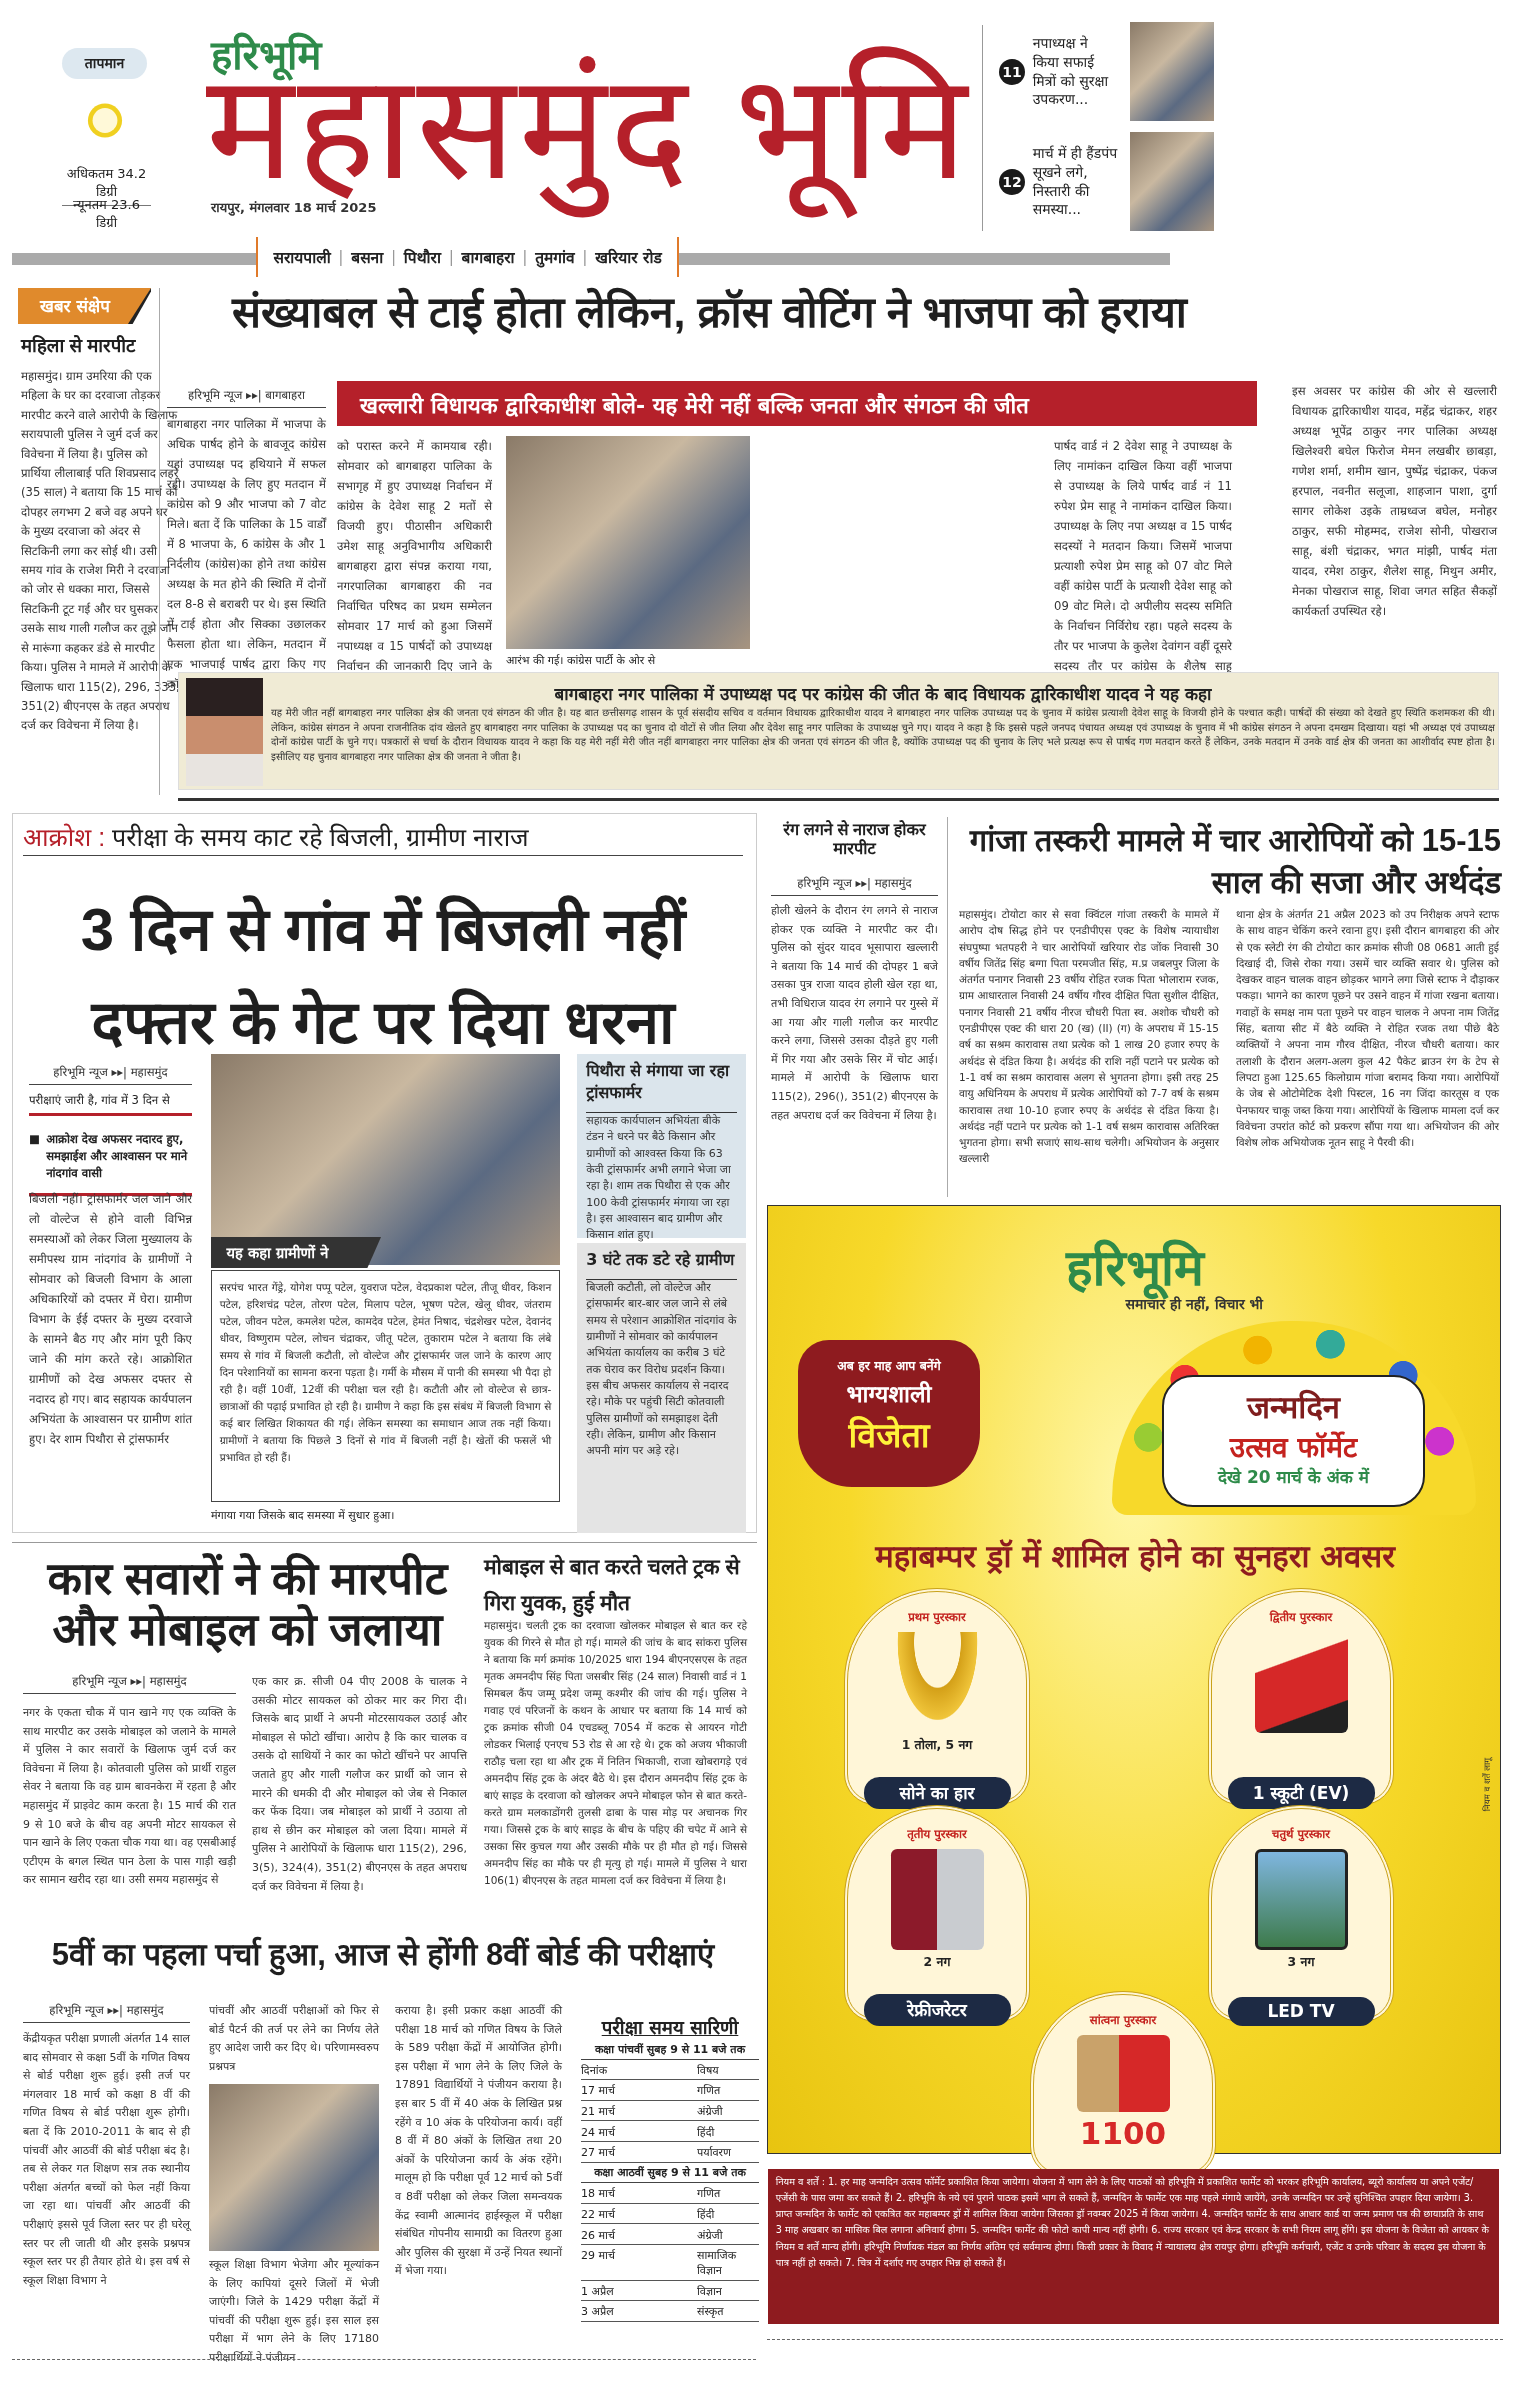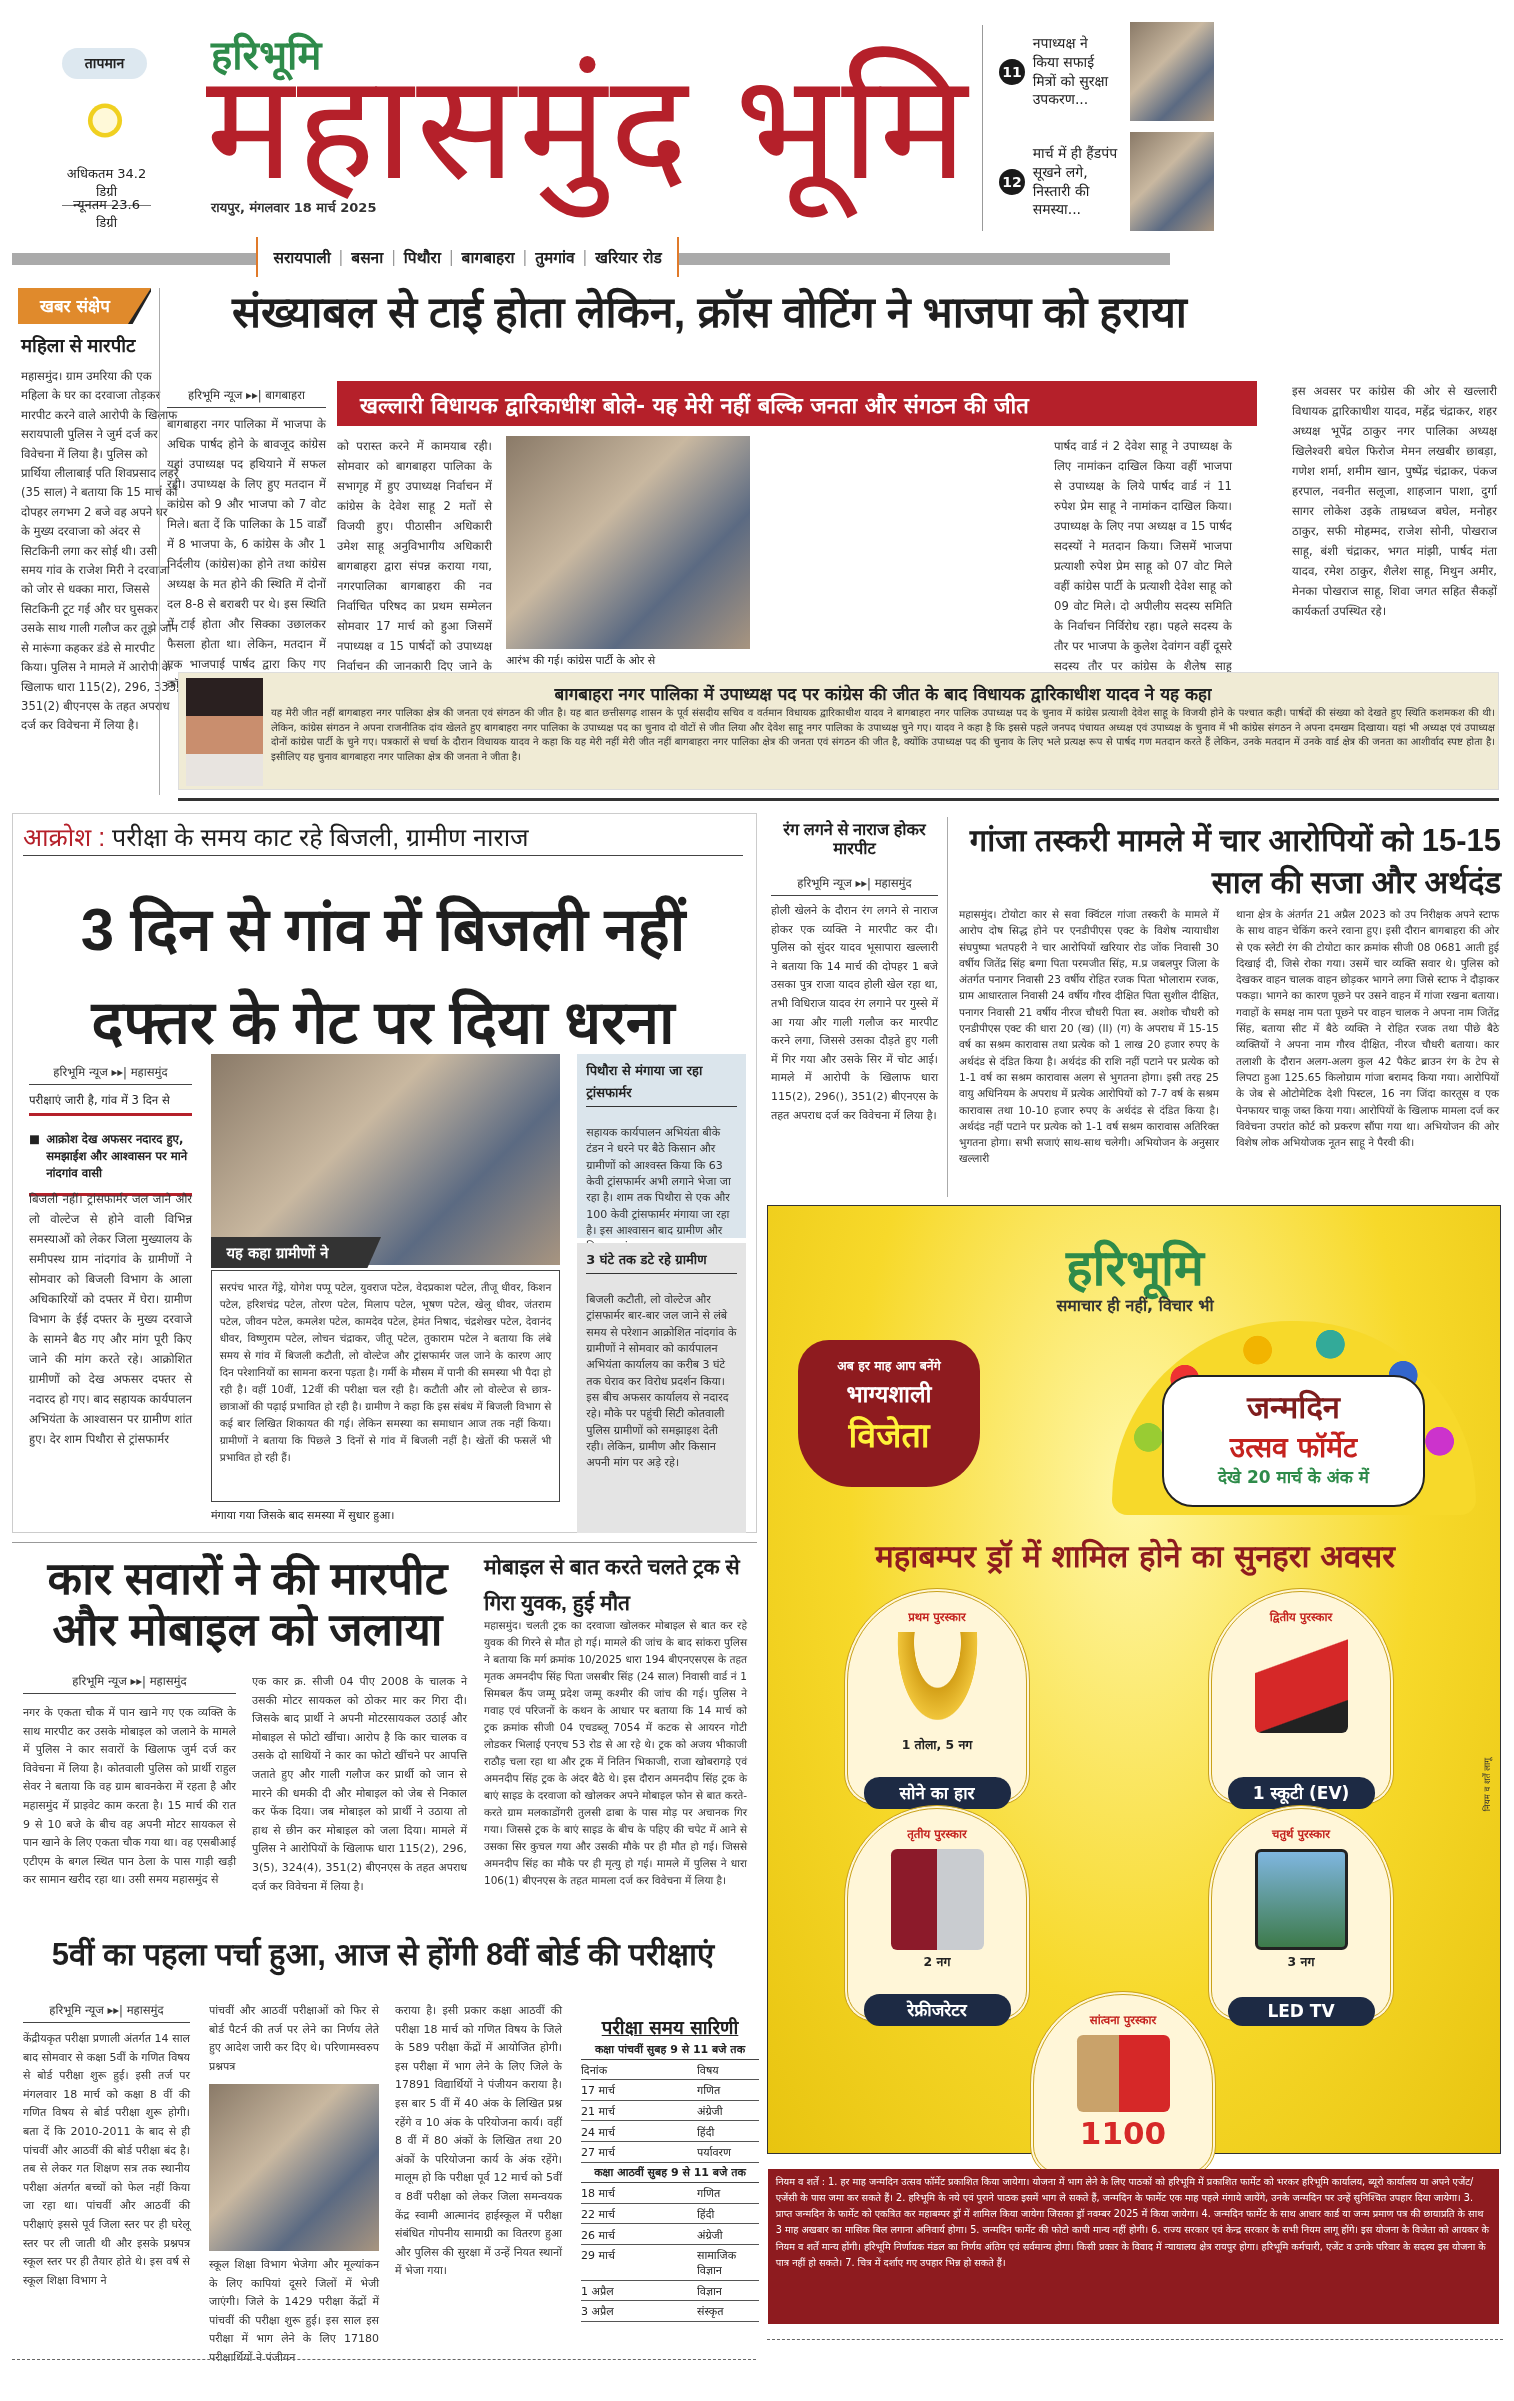--- a/index.html
+++ b/index.html
@@ -57,33 +57,33 @@
 #power-byline{left:29px;top:1064px;width:163px}
 #power-lead{left:29px;top:1092px;width:163px;font-size:11.6px;border-bottom:3.1px solid #b5202a;padding-bottom:6.2px}
 #power-bullet{left:29px;top:1131px;width:163px;font-size:11.6px;line-height:17px;font-weight:bold;display:flex;gap:6.2px;border-bottom:3.1px solid #b5202a;padding-bottom:11px}
 #power-col1{left:29px;top:1189px;width:163px}
 #power-photo{left:211px;top:1054px;width:349px;height:211px}
 #power-photo-tag{left:211px;top:1237px;width:170px;height:31px;background:#333;color:#fff;font-weight:bold;font-size:14.7px;line-height:31px;padding-left:15.5px;clip-path:polygon(0 0,100% 0,92% 100%,0 100%)}
 #power-names{left:211px;top:1270px;width:349px;height:232px;border:0.8px solid #444;padding:7.7px 7.7px}
 #power-names-last{left:211px;top:1507px;width:349px;font-size:11px}
 #sb1{left:577px;top:1054px;width:169px;height:184px;background:#dbe5ec;padding:6.2px 9.3px}
 #sb2{left:577px;top:1243px;width:169px;height:290px;background:#e4e4e4;padding:6.2px 9.3px}
-.sb-title{font-size:13px;font-weight:bold;line-height:22px;border-bottom:1.5px solid #333;padding-bottom:2px;margin-bottom:18px}
+.sb-title{font-size:16px;font-weight:bold;line-height:22px;border-bottom:1.5px solid #333;padding-bottom:8px;margin-bottom:0}
 .sb-body{font-size:11px;line-height:16.3px;color:#333}
 
 #holi-hl{left:771px;top:820px;width:167px;font-size:16.3px;text-align:center}
 #holi-byline{left:771px;top:875px;width:167px}
 #holi-body{left:771px;top:902px;width:167px}
 #ganja-hl{left:959px;top:820px;width:542px;font-size:31px;text-align:right;line-height:42px}
 #ganja-col1{left:959px;top:906px;width:260px;font-size:10.5px;line-height:16.3px}
 #ganja-col2{left:1236px;top:906px;width:263px;font-size:10.5px;line-height:16.3px}
 
 #ad{left:767px;top:1205px;width:734px;height:949px;background:radial-gradient(ellipse at 50% 30%,#fff7a8,#f7d92a 55%,#e8c410);border:1.5px solid #333}
 #ad-logo{left:1007px;top:1232px;width:256px;text-align:center;font-size:50px;font-weight:bold;color:#2e8b4a}
-#ad-tagline{left:1007px;top:1294px;width:256px;text-align:center;font-size:16px;font-weight:bold;color:#333}
+#ad-tagline{left:1007px;top:1294px;width:256px;text-align:right;font-size:14px;font-weight:bold;color:#333}
 #ad-badge{left:798px;top:1340px;width:182px;height:147px;background:#8e1b1f;border-radius:31px 31px 54px 54px;color:#fff;text-align:center;padding-top:17px}
 #ad-badge .s{font-size:12.4px;font-weight:bold}
 #ad-badge .m{font-size:23px;font-weight:bold;margin-top:3.1px}
 #ad-badge .l{font-size:34px;font-weight:bold;color:#fff23a;margin-top:1.5px}
 #ad-balloons{left:1112px;top:1321px;width:364px;height:194px;border-radius:182px 182px 15.5px 15.5px;background:radial-gradient(circle at 20% 30%,#e33 0 14px,transparent 14.7px),radial-gradient(circle at 40% 15%,#f2b400 0 14px,transparent 14.7px),radial-gradient(circle at 60% 12%,#3a9 0 14px,transparent 14.7px),radial-gradient(circle at 80% 28%,#36c 0 14px,transparent 14.7px),radial-gradient(circle at 10% 60%,#9c3 0 14px,transparent 14.7px),radial-gradient(circle at 90% 62%,#c3c 0 14px,transparent 14.7px),#f7d92a}
 #ad-card{left:1162px;top:1375px;width:263px;height:132px;background:#fff;border-radius:31px;text-align:center;padding-top:7.7px;border:2.3px solid #222}
 #ad-card .a{font-size:31px;font-weight:bold;color:#7f1d1d}
 #ad-card .b{font-size:28px;font-weight:bold;color:#c4231f}
 #ad-card .c{font-size:17px;font-weight:bold;color:#2e8b4a}
 #ad-headline{left:775px;top:1534px;width:720px;text-align:center;font-size:31px;font-weight:bold;color:#8e1b1f}

